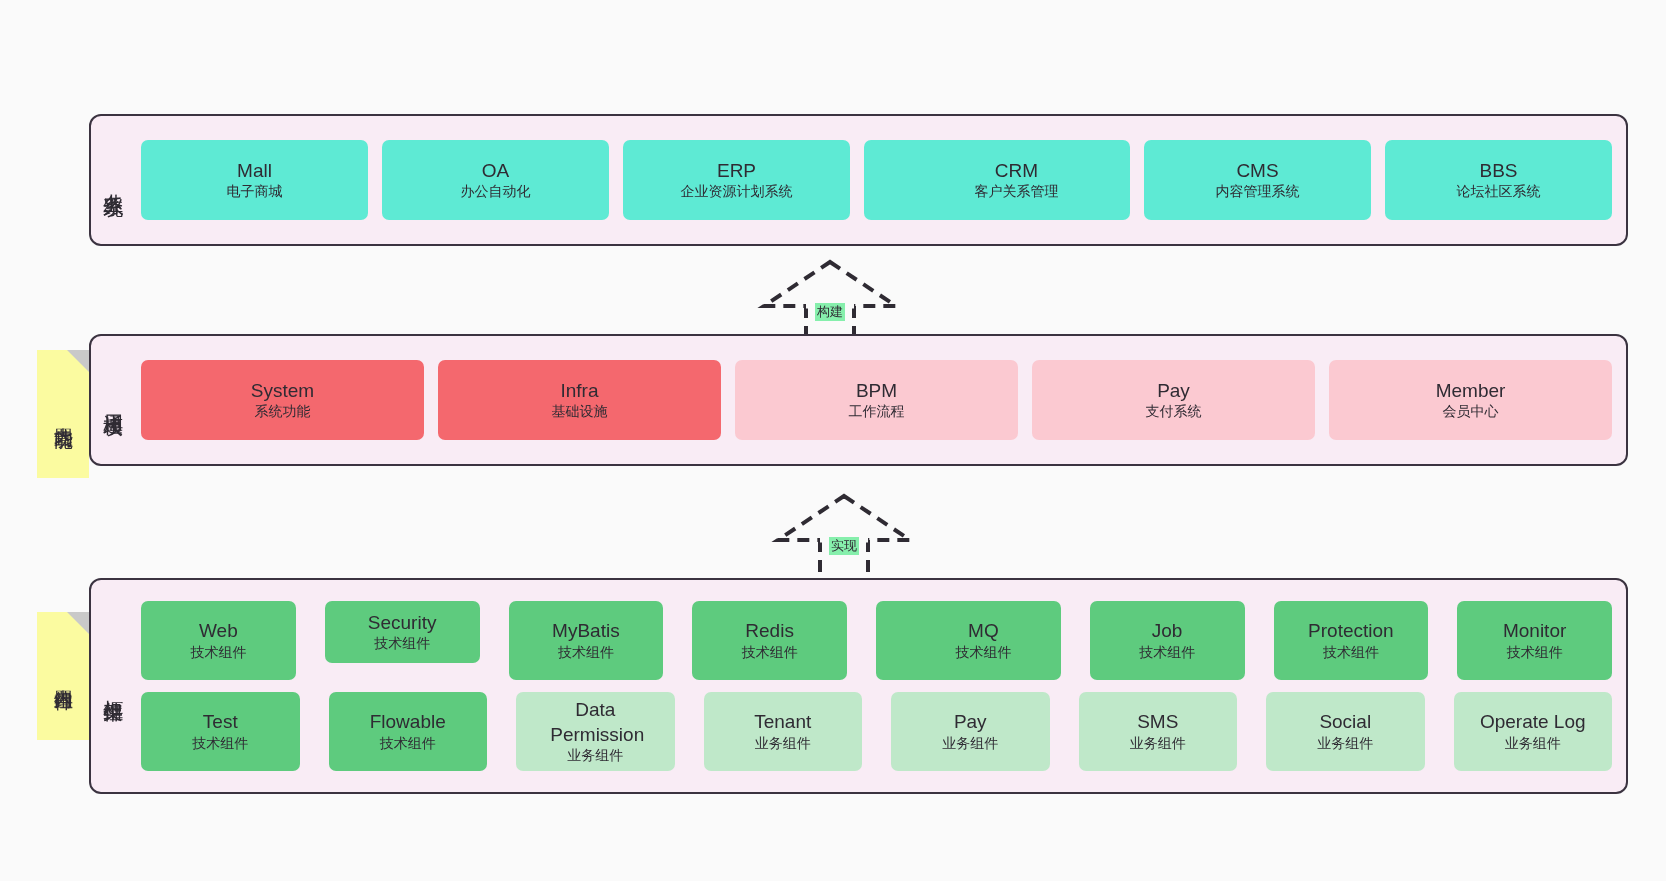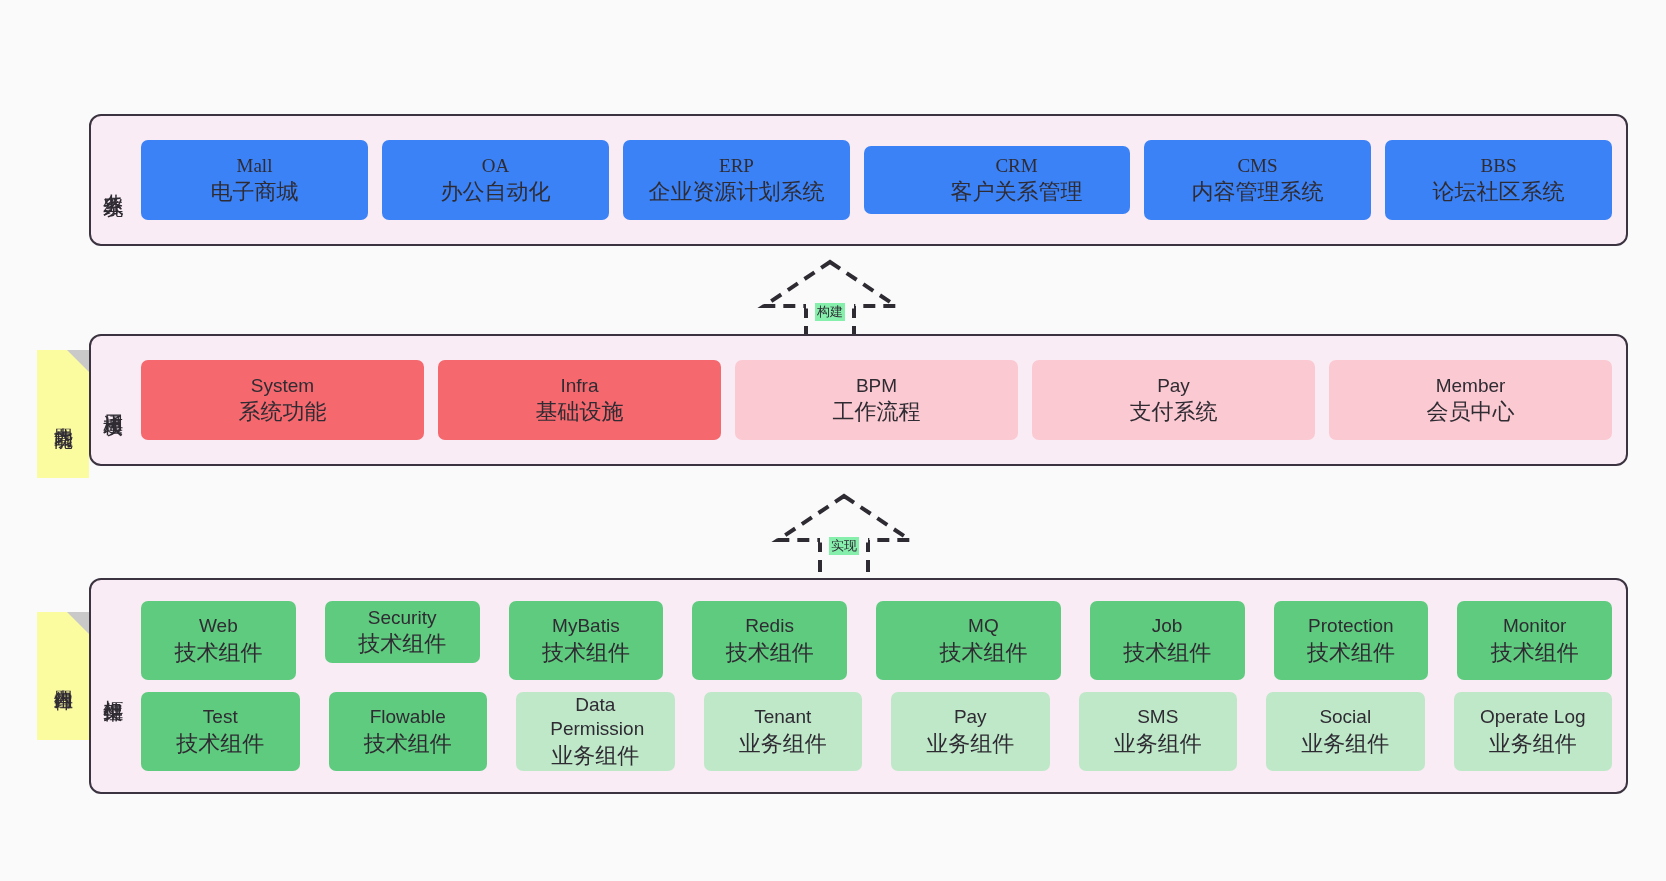--- a/index.html
+++ b/index.html
@@ -70,23 +70,23 @@
     display: flex;
     flex-direction: column;
     align-items: center;
     justify-content: center;
     text-align: center;
     color: #2f2b33;
     line-height: 1.28;
     padding: 6px 4px;
   }
   .card .c-name { font-size: 19px; }
-  .card .c-sub  { font-size: 22px; }
-
-  .card.blue        { background: #3b82f6; font-family: Liberation Serif, serif; }
+  .card .c-sub  { font-size: 14px; }
+
+  .card.blue        { background: #5eead4; }
   .card.red         { background: #f4686e; }
   .card.pink        { background: #fbc9d1; }
   .card.green       { background: #5ecb7e; }
   .card.lightgreen  { background: #bfe8c9; }
 
   
   .note {
     position: absolute;
     background: #fbfba0;
     width: 52px;
@@ -136,21 +136,21 @@
         <span class="c-sub">电子商城</span>
       </div>
       <div class="card blue" style="height:80px;">
         <span class="c-name">OA</span>
         <span class="c-sub">办公自动化</span>
       </div>
       <div class="card blue" style="height:80px;">
         <span class="c-name">ERP</span>
         <span class="c-sub">企业资源计划系统</span>
       </div>
-      <div class="card blue" style="height:68px;padding-left:43px;">
+      <div class="card blue" style="height:80px;padding-left:43px;">
         <span class="c-name">CRM</span>
         <span class="c-sub">客户关系管理</span>
       </div>
       <div class="card blue" style="height:80px;">
         <span class="c-name">CMS</span>
         <span class="c-sub">内容管理系统</span>
       </div>
       <div class="card blue" style="height:80px;">
         <span class="c-name">BBS</span>
         <span class="c-sub">论坛社区系统</span>

